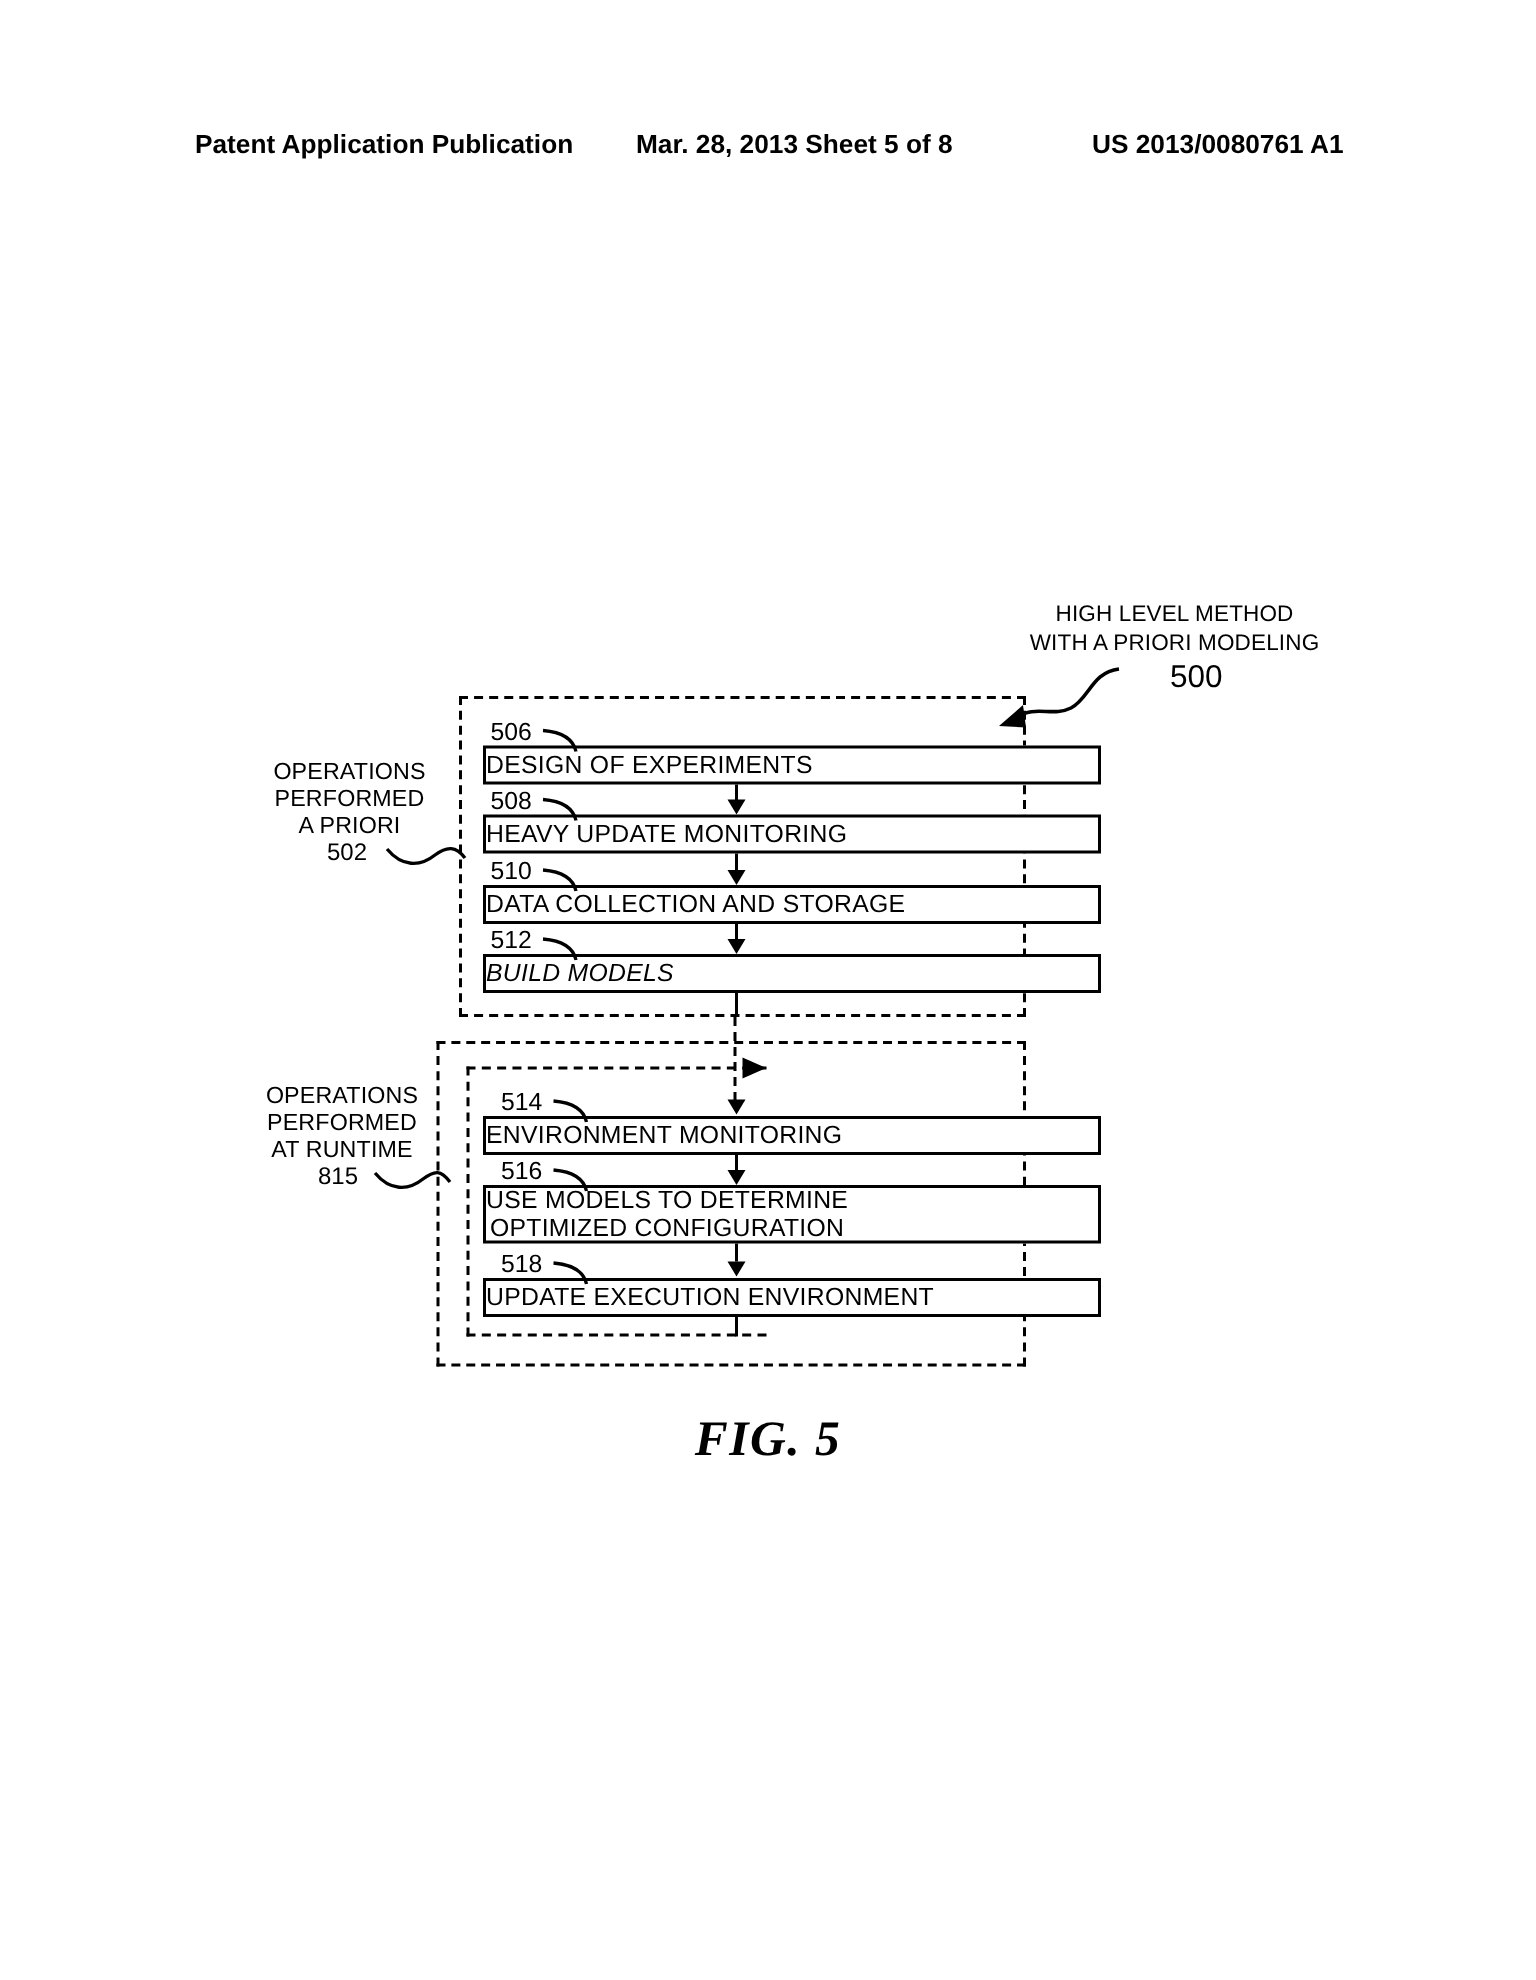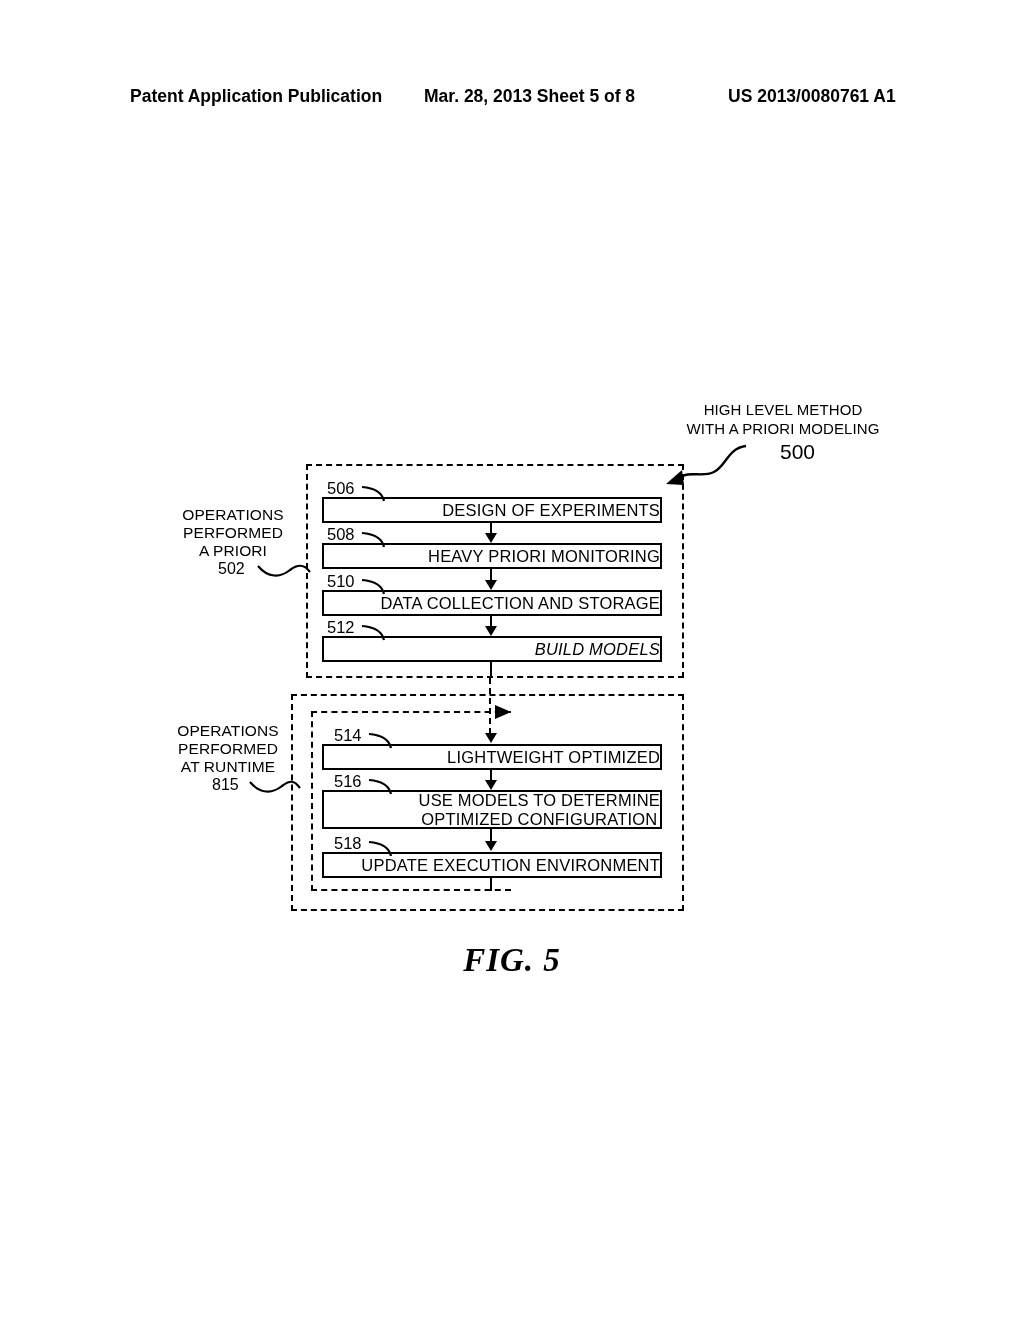--- a/index.html
+++ b/index.html
@@ -93,27 +93,27 @@
   }
 
   
   .proc-box {
     position: absolute;
     box-sizing: border-box;
     border: 2.2px solid #000;
     background: #fff;
     display: flex;
     align-items: center;
-    justify-content: flex-end;
+    justify-content: flex-start;
     text-align: center;
     font-size: 16.5px;
     letter-spacing: 0.2px;
     line-height: 19px;
     left: 322px;
-    width: 340px;
+    width: 412px;
     white-space: pre-line;
   }
   #box-506 { top: 497px; height: 26px; }
   #box-508 { top: 543px; height: 26px; }
   #box-510 { top: 590px; height: 26px; }
   #box-512 { top: 636px; height: 26px; font-style: italic; }
   #box-514 { top: 744px; height: 26px; }
   #box-516 { top: 790px; height: 39px; }
   #box-518 { top: 852px; height: 26px; }
 
@@ -233,21 +233,21 @@
 
   <div class="proc-box" id="box-506">
     <span>DESIGN OF EXPERIMENTS</span>
   </div>
   <div class="ref-num" style="left:327px; top:479px;">506</div>
   <svg class="leader-svg" style="left:362px; top:484px;" width="34" height="20">
     <path d="M 0 3 C 12 4, 20 8, 22 17" fill="none" stroke="#000" stroke-width="2.2"></path>
   </svg>
 
   <div class="proc-box" id="box-508">
-    <span>HEAVY PRIORI MONITORING</span>
+    <span>HEAVY UPDATE MONITORING</span>
   </div>
   <div class="ref-num" style="left:327px; top:525px;">508</div>
   <svg class="leader-svg" style="left:362px; top:530px;" width="34" height="20">
     <path d="M 0 3 C 12 4, 20 8, 22 17" fill="none" stroke="#000" stroke-width="2.2"></path>
   </svg>
 
   <div class="proc-box" id="box-510">
     <span>DATA COLLECTION AND STORAGE</span>
   </div>
   <div class="ref-num" style="left:327px; top:572px;">510</div>
@@ -257,21 +257,21 @@
 
   <div class="proc-box" id="box-512">
     <span>BUILD MODELS</span>
   </div>
   <div class="ref-num" style="left:327px; top:618px;">512</div>
   <svg class="leader-svg" style="left:362px; top:623px;" width="34" height="20">
     <path d="M 0 3 C 12 4, 20 8, 22 17" fill="none" stroke="#000" stroke-width="2.2"></path>
   </svg>
 
   <div class="proc-box" id="box-514">
-    <span>LIGHTWEIGHT OPTIMIZED</span>
+    <span>ENVIRONMENT MONITORING</span>
   </div>
   <div class="ref-num" style="left:334px; top:726px;">514</div>
   <svg class="leader-svg" style="left:369px; top:731px;" width="34" height="20">
     <path d="M 0 3 C 12 4, 20 8, 22 17" fill="none" stroke="#000" stroke-width="2.2"></path>
   </svg>
 
   <div class="proc-box" id="box-516">
     <span>USE MODELS TO DETERMINE
 OPTIMIZED CONFIGURATION</span>
   </div>

